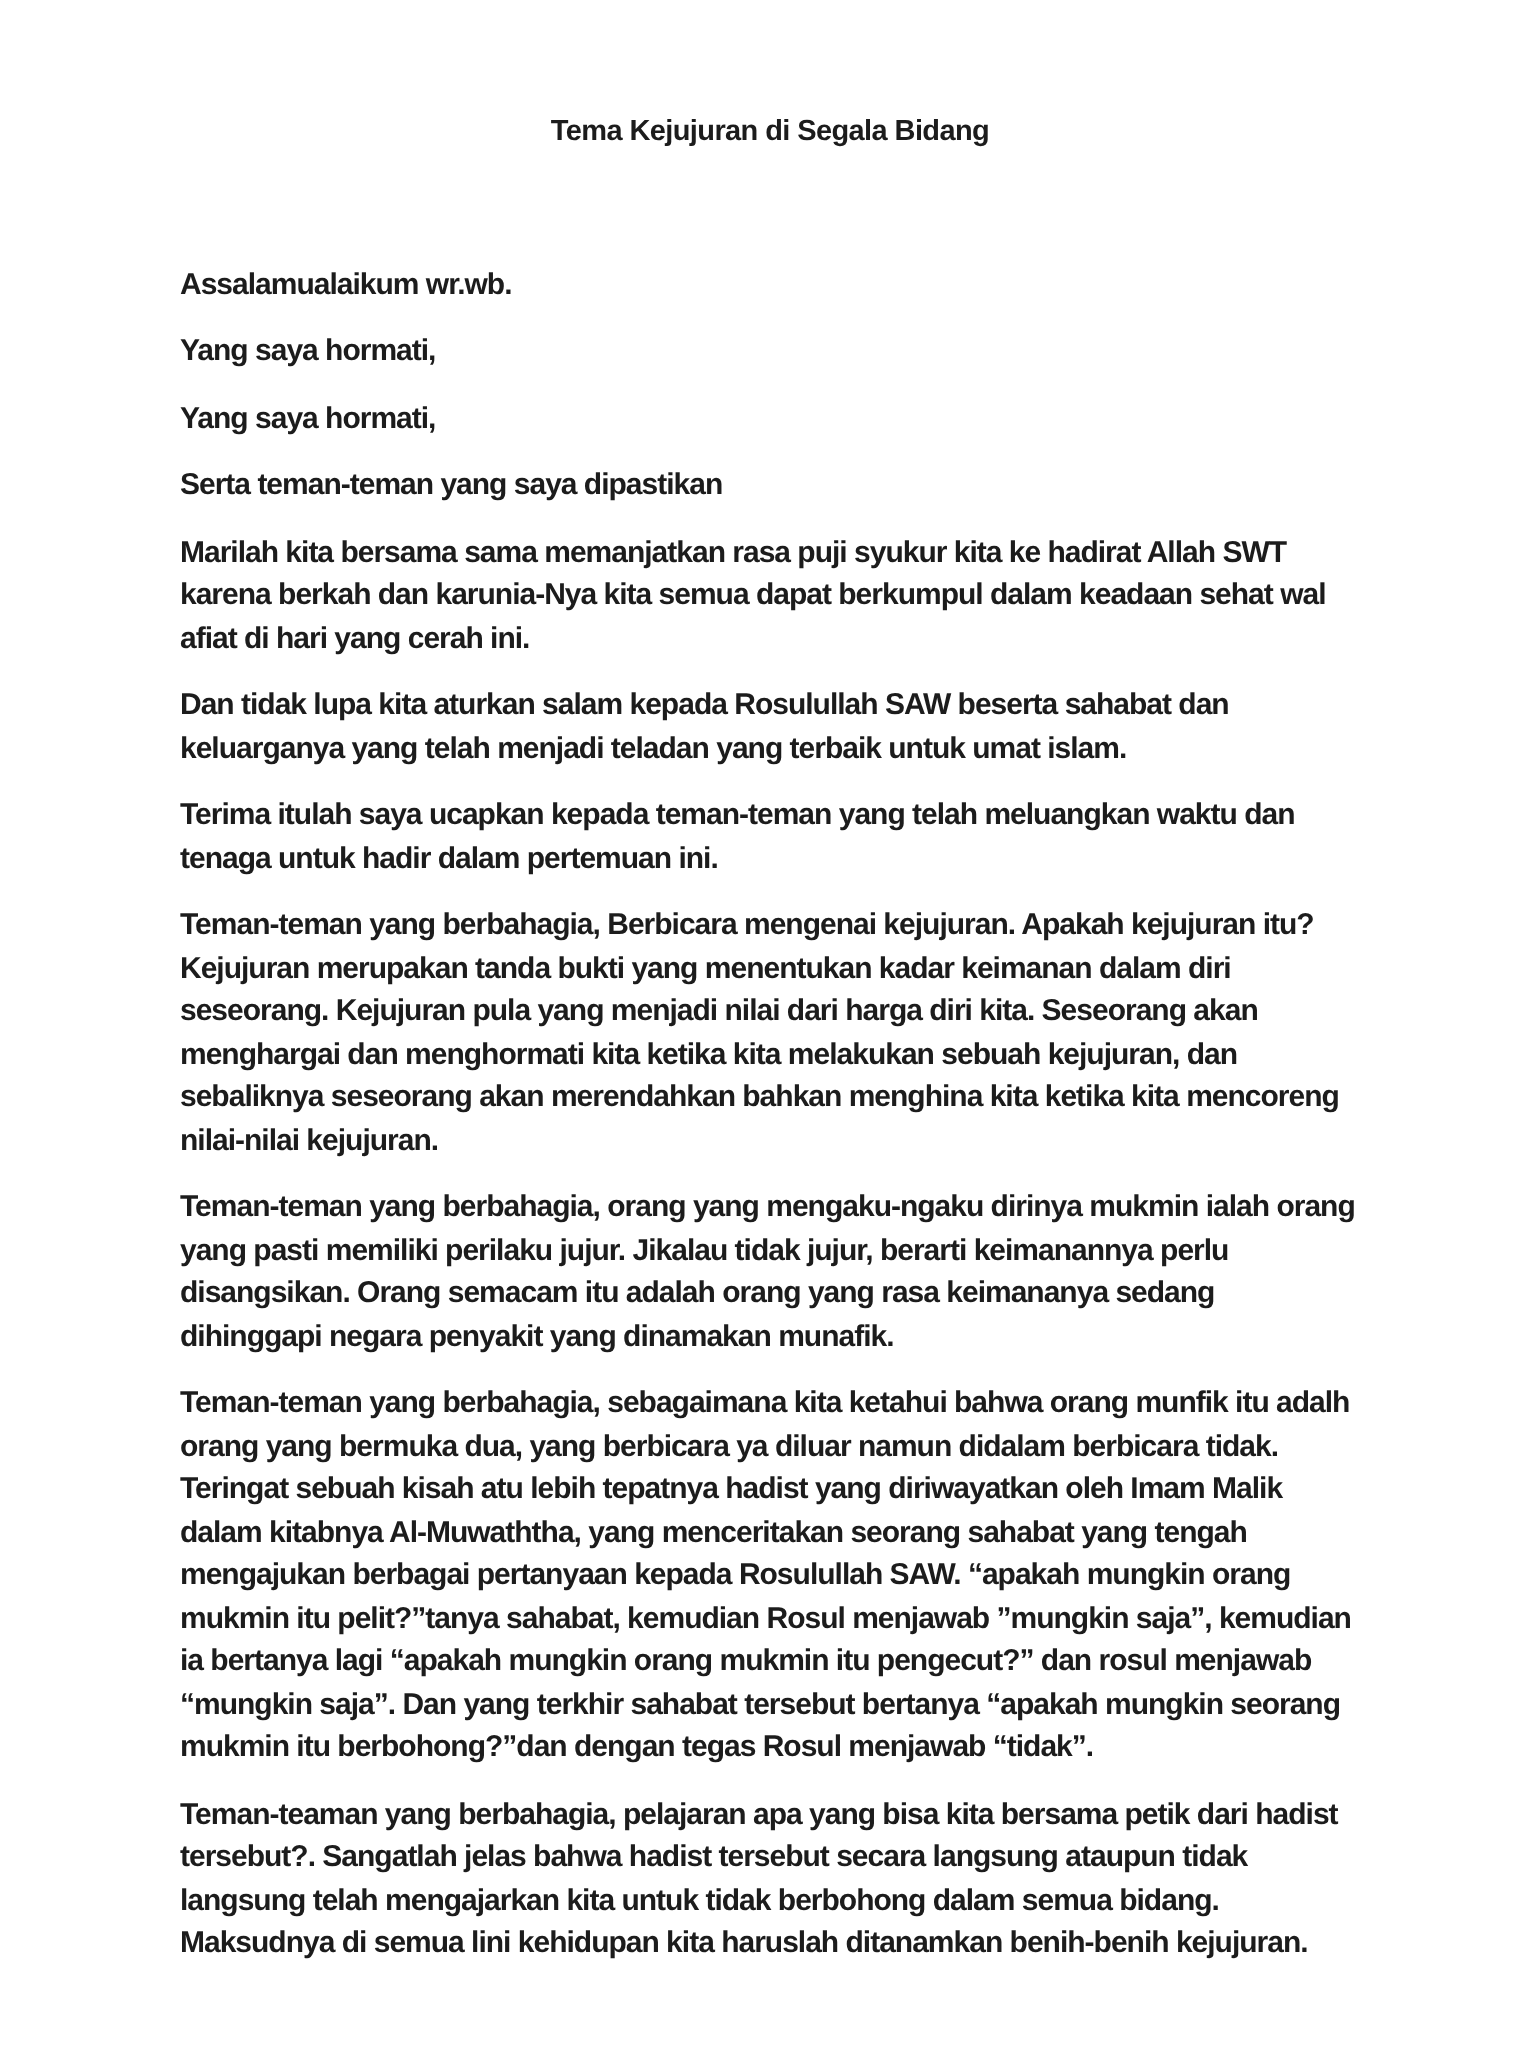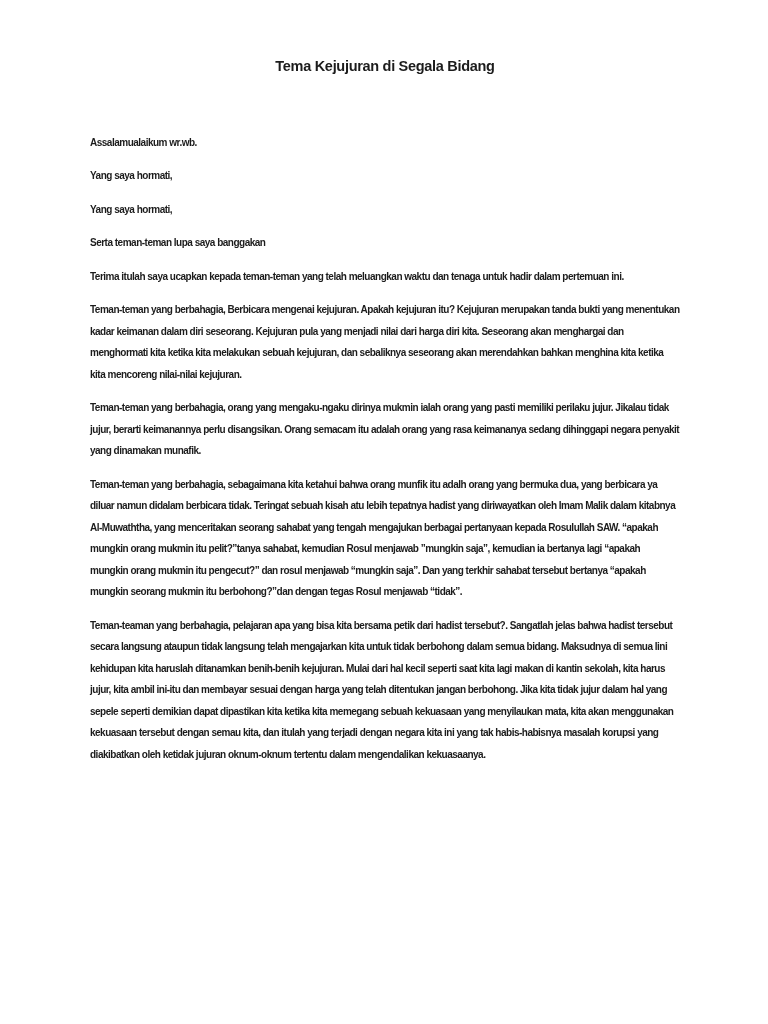--- a/index.html
+++ b/index.html
@@ -21,37 +21,39 @@
   .doc-title {
     font-size: 14.5px;
     font-weight: 700;
     letter-spacing: -0.3px;
     text-align: center;
     margin: 0 0 54px 0;
     line-height: 21.5px;
   }
   .doc-body p {
     margin: 0 0 12px 0;
-    font-size: 10px;
+    font-size: 15px;
     font-weight: 600;
     letter-spacing: -0.5px;
     line-height: 21.5px;
     text-align: left;
   }
 </style>
 </head>
 <body>
 
 <div class="page">
   <h1 class="doc-title">Tema Kejujuran di Segala Bidang</h1>
 
   <div class="doc-body">
     <p>Assalamualaikum wr.wb.</p>
     <p>Yang saya hormati,</p>
     <p>Yang saya hormati,</p>
-    <p>Serta teman-teman lupa saya banggakan</p>
+    <p>Serta teman-teman yang saya dipastikan</p>
+    <p>Marilah kita bersama sama memanjatkan rasa puji syukur kita ke hadirat Allah SWT karena berkah dan karunia-Nya kita semua dapat berkumpul dalam keadaan sehat wal afiat di hari yang cerah ini.</p>
+    <p>Dan tidak lupa kita aturkan salam kepada Rosulullah SAW beserta sahabat dan keluarganya yang telah menjadi teladan yang terbaik untuk umat islam.</p>
     <p>Terima itulah saya ucapkan kepada teman-teman yang telah meluangkan waktu dan tenaga untuk hadir dalam pertemuan ini.</p>
     <p>Teman-teman yang berbahagia, Berbicara mengenai kejujuran. Apakah kejujuran itu? Kejujuran merupakan tanda bukti yang menentukan kadar keimanan dalam diri seseorang. Kejujuran pula yang menjadi nilai dari harga diri kita. Seseorang akan menghargai dan menghormati kita ketika kita melakukan sebuah kejujuran, dan sebaliknya seseorang akan merendahkan bahkan menghina kita ketika kita mencoreng nilai-nilai kejujuran.</p>
     <p>Teman-teman yang berbahagia, orang yang mengaku-ngaku dirinya mukmin ialah orang yang pasti memiliki perilaku jujur. Jikalau tidak jujur, berarti keimanannya perlu disangsikan. Orang semacam itu adalah orang yang rasa keimananya sedang dihinggapi negara penyakit yang dinamakan munafik.</p>
     <p>Teman-teman yang berbahagia, sebagaimana kita ketahui bahwa orang munfik itu adalh orang yang bermuka dua, yang berbicara ya diluar namun didalam berbicara tidak. Teringat sebuah kisah atu lebih tepatnya hadist yang diriwayatkan oleh Imam Malik dalam kitabnya Al-Muwaththa, yang menceritakan seorang sahabat yang tengah mengajukan berbagai pertanyaan kepada Rosulullah SAW. “apakah mungkin orang mukmin itu pelit?”tanya sahabat, kemudian Rosul menjawab ”mungkin saja”, kemudian ia bertanya lagi “apakah mungkin orang mukmin itu pengecut?” dan rosul menjawab “mungkin saja”. Dan yang terkhir sahabat tersebut bertanya “apakah mungkin seorang mukmin itu berbohong?”dan dengan tegas Rosul menjawab “tidak”.</p>
     <p>Teman-teaman yang berbahagia, pelajaran apa yang bisa kita bersama petik dari hadist tersebut?. Sangatlah jelas bahwa hadist tersebut secara langsung ataupun tidak langsung telah mengajarkan kita untuk tidak berbohong dalam semua bidang. Maksudnya di semua lini kehidupan kita haruslah ditanamkan benih-benih kejujuran. Mulai dari hal kecil seperti saat kita lagi makan di kantin sekolah, kita harus jujur, kita ambil ini-itu dan membayar sesuai dengan harga yang telah ditentukan jangan berbohong. Jika kita tidak jujur dalam hal yang sepele seperti demikian dapat dipastikan kita ketika kita memegang sebuah kekuasaan yang menyilaukan mata, kita akan menggunakan kekuasaan tersebut dengan semau kita, dan itulah yang terjadi dengan negara kita ini yang tak habis-habisnya masalah korupsi yang diakibatkan oleh ketidak jujuran oknum-oknum tertentu dalam mengendalikan kekuasaanya.</p>
   </div>
 </div>
 
 </body></html>

